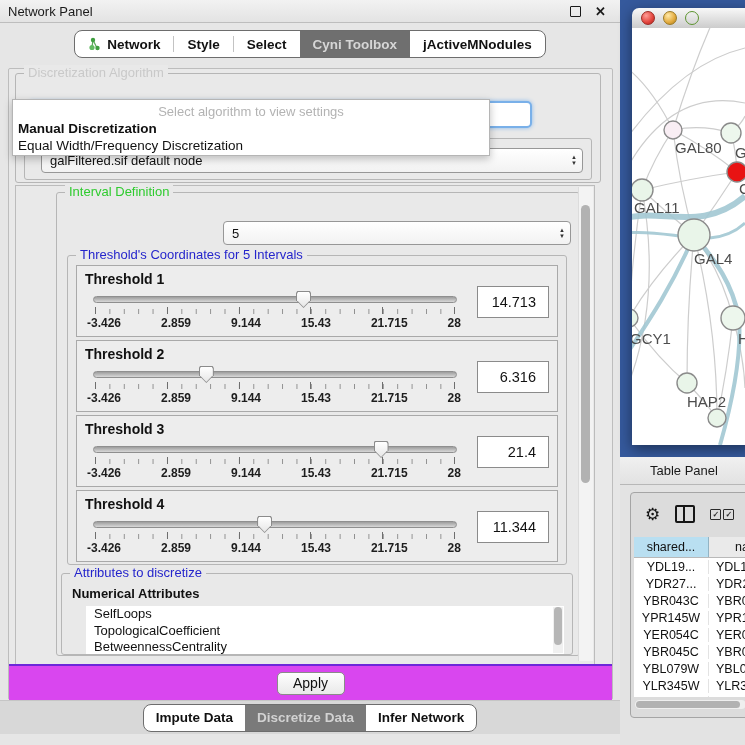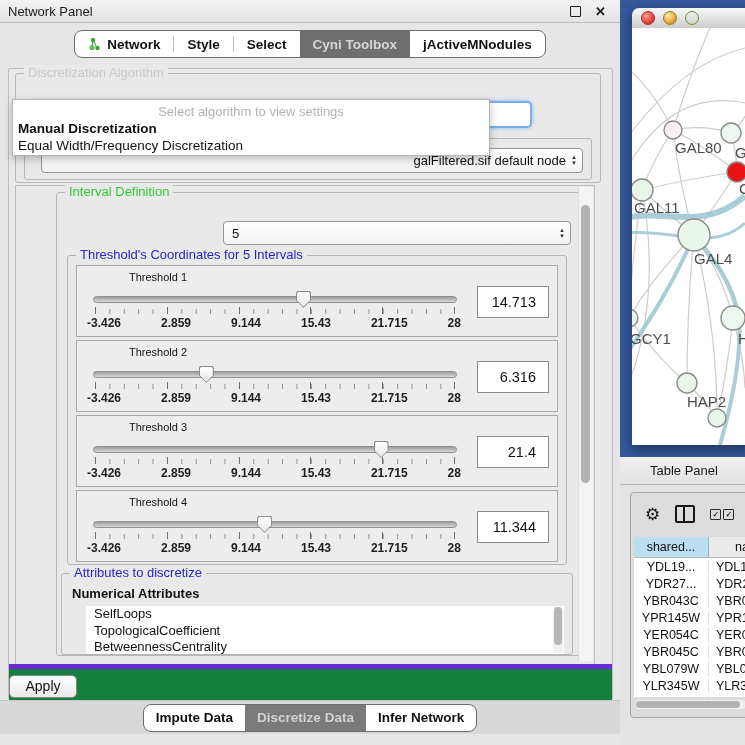--- a/index.html
+++ b/index.html
@@ -48,21 +48,21 @@
   .popup .opt.n{top:37px;}
 
   .scrollarea{position:absolute;left:6px;top:116px;width:578px;height:478px;background:#e9e9e9;
               border:1px solid #bcbcbc;}
   .vsb{position:absolute;right:1px;top:1px;width:14px;height:474px;background:#f3f3f3;border-left:1px solid #dcdcdc;}
   .vsb .thumbv{position:absolute;left:2px;top:18px;width:9px;height:278px;background:#b2b2b2;border-radius:5px;}
 
   .numlabel{position:absolute;left:24px;top:32px;font-size:13px;font-weight:bold;margin-top:44px;}
 
   .tbox{position:relative;height:70px;margin:3px 8px 3px 8px;background:#ededed;border:1px solid #a9a9a9;}
-  .tbox-title{position:absolute;left:8px;top:5px;font-size:11px;font-weight:normal;margin-left:44px;}
+  .tbox-title{position:absolute;left:8px;top:5px;font-size:14px;font-weight:bold;}
   .slider{position:absolute;left:16px;right:100px;top:24px;height:42px;}
   .track{position:absolute;left:0;right:0;top:6px;height:5px;border:1px solid #8f8f8f;border-radius:4px;
          background:linear-gradient(#9d9d9d,#d8d8d8);}
   .thumb{position:absolute;top:1px;width:15px;height:17px;margin-left:-7px;z-index:2;}
   .thumb::before{content:"";position:absolute;inset:0;background:#8b8b8b;
       clip-path:polygon(8% 0,92% 0,100% 12%,100% 55%,50% 100%,0 55%,0 12%);}
   .thumb::after{content:"";position:absolute;inset:1px;background:linear-gradient(#ffffff,#e6e6e6);
       clip-path:polygon(8% 0,92% 0,100% 12%,100% 55%,50% 100%,0 55%,0 12%);}
   .ticks-minor{position:absolute;left:2px;right:2px;top:19px;height:5px;
       background:linear-gradient(90deg,#8f8f8f 1px,transparent 1px);background-size:calc(100%/25) 100%;background-repeat:repeat-x;}
@@ -73,22 +73,22 @@
       font-size:12px;font-weight:bold;color:#1d1d1d;}
   .tvalue{position:absolute;right:8px;top:20px;width:58px;height:30px;background:#fff;border:1px solid #8b8b8b;
       display:flex;align-items:center;justify-content:flex-end;padding-right:12px;font-size:14.5px;}
 
   .attr-label{position:absolute;left:10px;top:12px;font-size:13px;font-weight:bold;}
   .attr-list{position:absolute;left:24px;right:8px;top:32px;height:48px;background:#fff;overflow:hidden;}
   .attr-item{font-size:13px;line-height:16.5px;padding-left:8px;white-space:nowrap;}
   .attr-sb{position:absolute;right:1px;top:1px;width:10px;height:46px;background:#f0f0f0;}
   .attr-sb .thumbv2{position:absolute;left:1px;top:0px;width:8px;height:38px;background:#b6b6b6;border-radius:4px;}
 
-  .applyrow{position:absolute;left:0;right:0;top:595px;height:34px;background:#15803d;border-top:5px solid #6d28d9;
-            display:flex;align-items:center;justify-content:flex-start;}
+  .applyrow{position:absolute;left:0;right:0;top:595px;height:34px;background:#d946ef;border-top:2px solid #6d28d9;
+            display:flex;align-items:center;justify-content:center;}
   .applybtn{width:68px;height:23px;background:linear-gradient(#fefefe,#e9e9e9);border:1px solid #8a8a8a;border-radius:5px;
             font-size:14px;color:#111;display:flex;align-items:center;justify-content:center;font-family:inherit;}
 
   .bottombar{position:absolute;left:0;top:700px;width:620px;height:33px;background:#d8d8d8;border-top:1px solid #c6c6c6;
              display:flex;align-items:center;justify-content:center;}
   .btabgroup{display:flex;height:26px;background:#fff;border:1.5px solid #6d6d6d;border-radius:8px;overflow:hidden;}
   .btab{display:flex;align-items:center;padding:0 12px;font-size:13.5px;font-weight:bold;color:#111;}
   .btab.sel{background:#7a7a7a;color:#d2d2d2;}
 
   
@@ -171,21 +171,21 @@
     </div>
 
     <div class="inset">
 
       <div class="fs" style="left:6px;top:4px;width:584px;height:108px;">
         <span class="legend ghost">Discretization Algorithm</span>
         <div class="algo-combo"></div>
 
         <div class="fs" style="left:8px;top:64px;width:566px;height:40px;">
           <span class="legend black">Table Data</span>
-          <div class="combo" style="left:16px;right:8px;top:9px;height:23px;text-align:right;">
+          <div class="combo" style="left:16px;right:8px;top:9px;height:23px;">
             <span class="val">galFiltered.sif default node</span>
             <span class="stepper">
               <span>▲</span>
               <span>▼</span>
             </span>
           </div>
         </div>
       </div>
 
       <div class="scrollarea">

